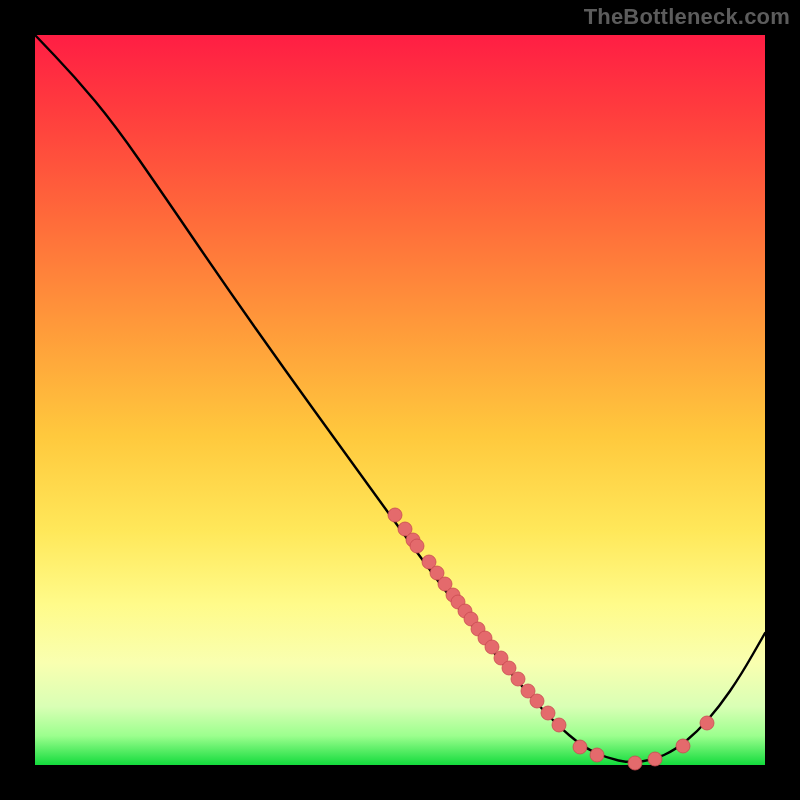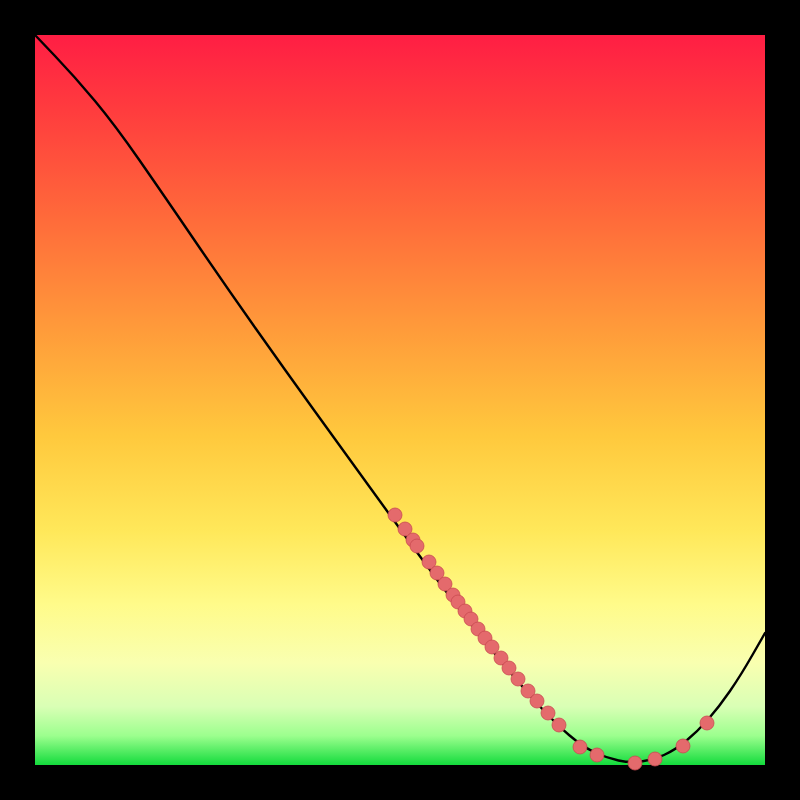--- a/index.html
+++ b/index.html
@@ -66,20 +66,21 @@
   .markers circle {
     fill: #e46a6c;
     stroke: #c94a50;
     stroke-width: 0.8;
   }
 </style>
 </head>
 <body>
 
 <div class="outer">
+  <div class="watermark">TheBottleneck.com</div>
 
   <div class="plot">
     <svg class="curve" viewBox="0 0 730 730" preserveAspectRatio="none">
       <path id="curve-path" d="M 0 0 Q 0 0 20 21 Q 40 42 60 66 Q 80 90 105 126 Q 130 162 160 206 Q 190 250 220 292.5 Q 250 335 280 376.5 Q 310 418 335 452.5 Q 360 487 382.5 518 Q 405 549 427.5 578 Q 450 607 470 631 Q 490 655 505 671.5 Q 520 688 534 700 Q 548 712 560 717.5 Q 572 723 583.5 725.5 Q 595 728 606.5 726.5 Q 618 725 629 720 Q 640 715 651 706 Q 662 697 673 684.5 Q 684 672 695 656 Q 706 640 718 619 T 730 598"></path>
       <g class="markers" id="markers-group">
           <circle cx="360" cy="480" r="7"></circle>
           <circle cx="370" cy="494" r="7"></circle>
           <circle cx="378" cy="505" r="7"></circle>
           <circle cx="382" cy="511" r="7"></circle>
           <circle cx="394" cy="527" r="7"></circle>

